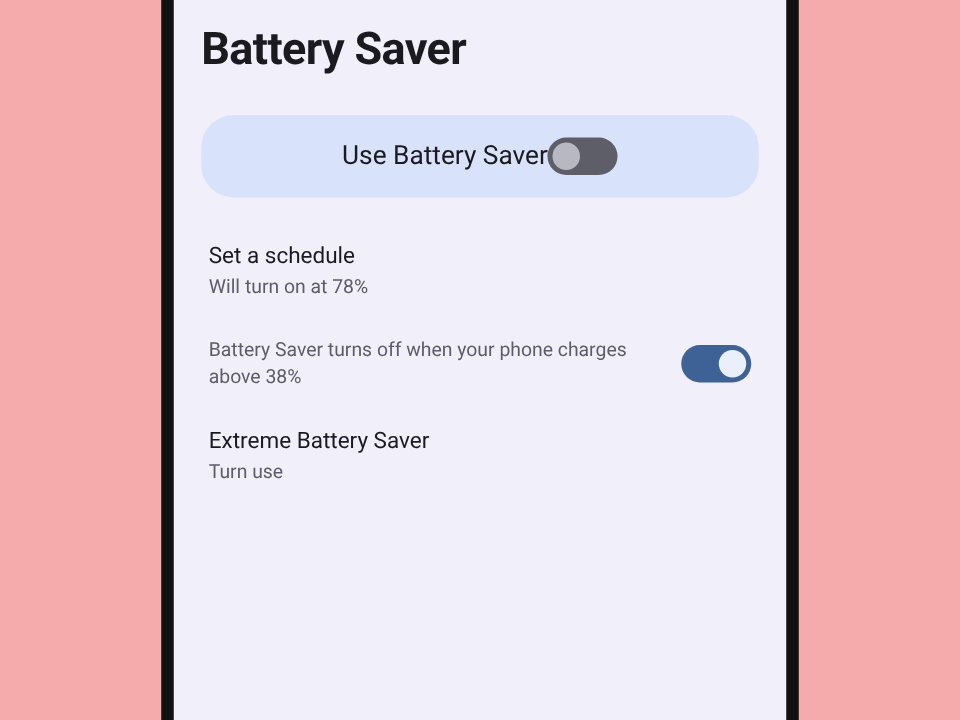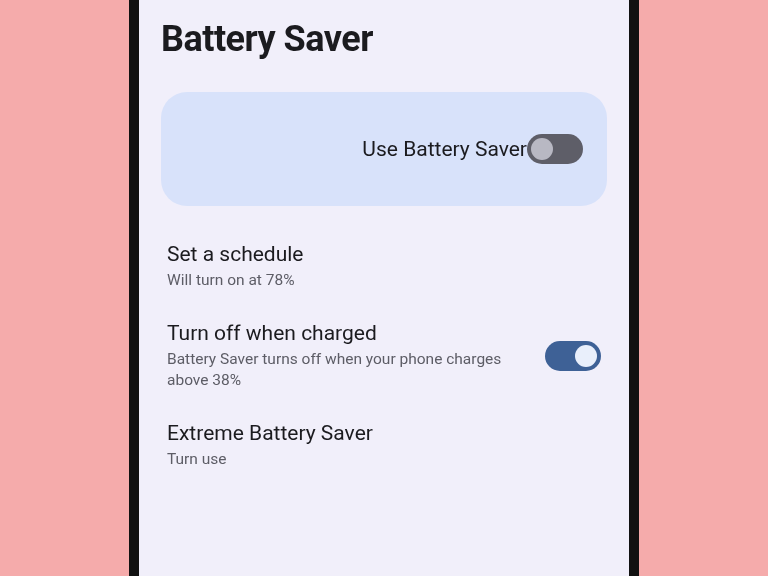--- a/index.html
+++ b/index.html
@@ -29,41 +29,41 @@
   .page-title {
     font-size: 36px;
     font-weight: 700;
     color: #1b1b1f;
     margin-bottom: 32px;
     letter-spacing: -0.5px;
   }
   .hero-card {
     background: #d8e2fa;
     border-radius: 26px;
-    padding: 42px 24px;
+    padding: 18px 24px;
     display: flex;
     align-items: center;
-    justify-content: flex-end;
+    justify-content: center;
     margin-bottom: 36px;
   }
   .hero-label {
     font-size: 21px;
     font-weight: 400;
     color: #1b1b1f;
   }
   .row {
     padding: 0 6px 30px 6px;
     display: flex;
     align-items: center;
     justify-content: space-between;
     gap: 20px;
   }
   .row-text { flex: 1; min-width: 0; }
   .row-title {
-    font-size: 21px;
+    font-size: 18px;
     font-weight: 400;
     color: #1b1b1f;
     margin-bottom: 4px;
   }
   .row-sub {
     font-size: 15.5px;
     font-weight: 400;
     color: #5d5d66;
     line-height: 1.35;
   }
@@ -104,21 +104,20 @@
 
     <div class="row">
       <div class="row-text">
         <div class="row-title">Set a schedule</div>
         <div class="row-sub">Will turn on at 78%</div>
       </div>
     </div>
 
     <div class="row">
       <div class="row-text">
-        <div class="row-title">Turn off when charged</div>
         <div class="row-sub">Battery Saver turns off when your phone charges above 38%</div>
       </div>
       <div class="toggle on">
         <div class="knob"></div>
       </div>
     </div>
 
     <div class="row">
       <div class="row-text">
         <div class="row-title">Extreme Battery Saver</div>

